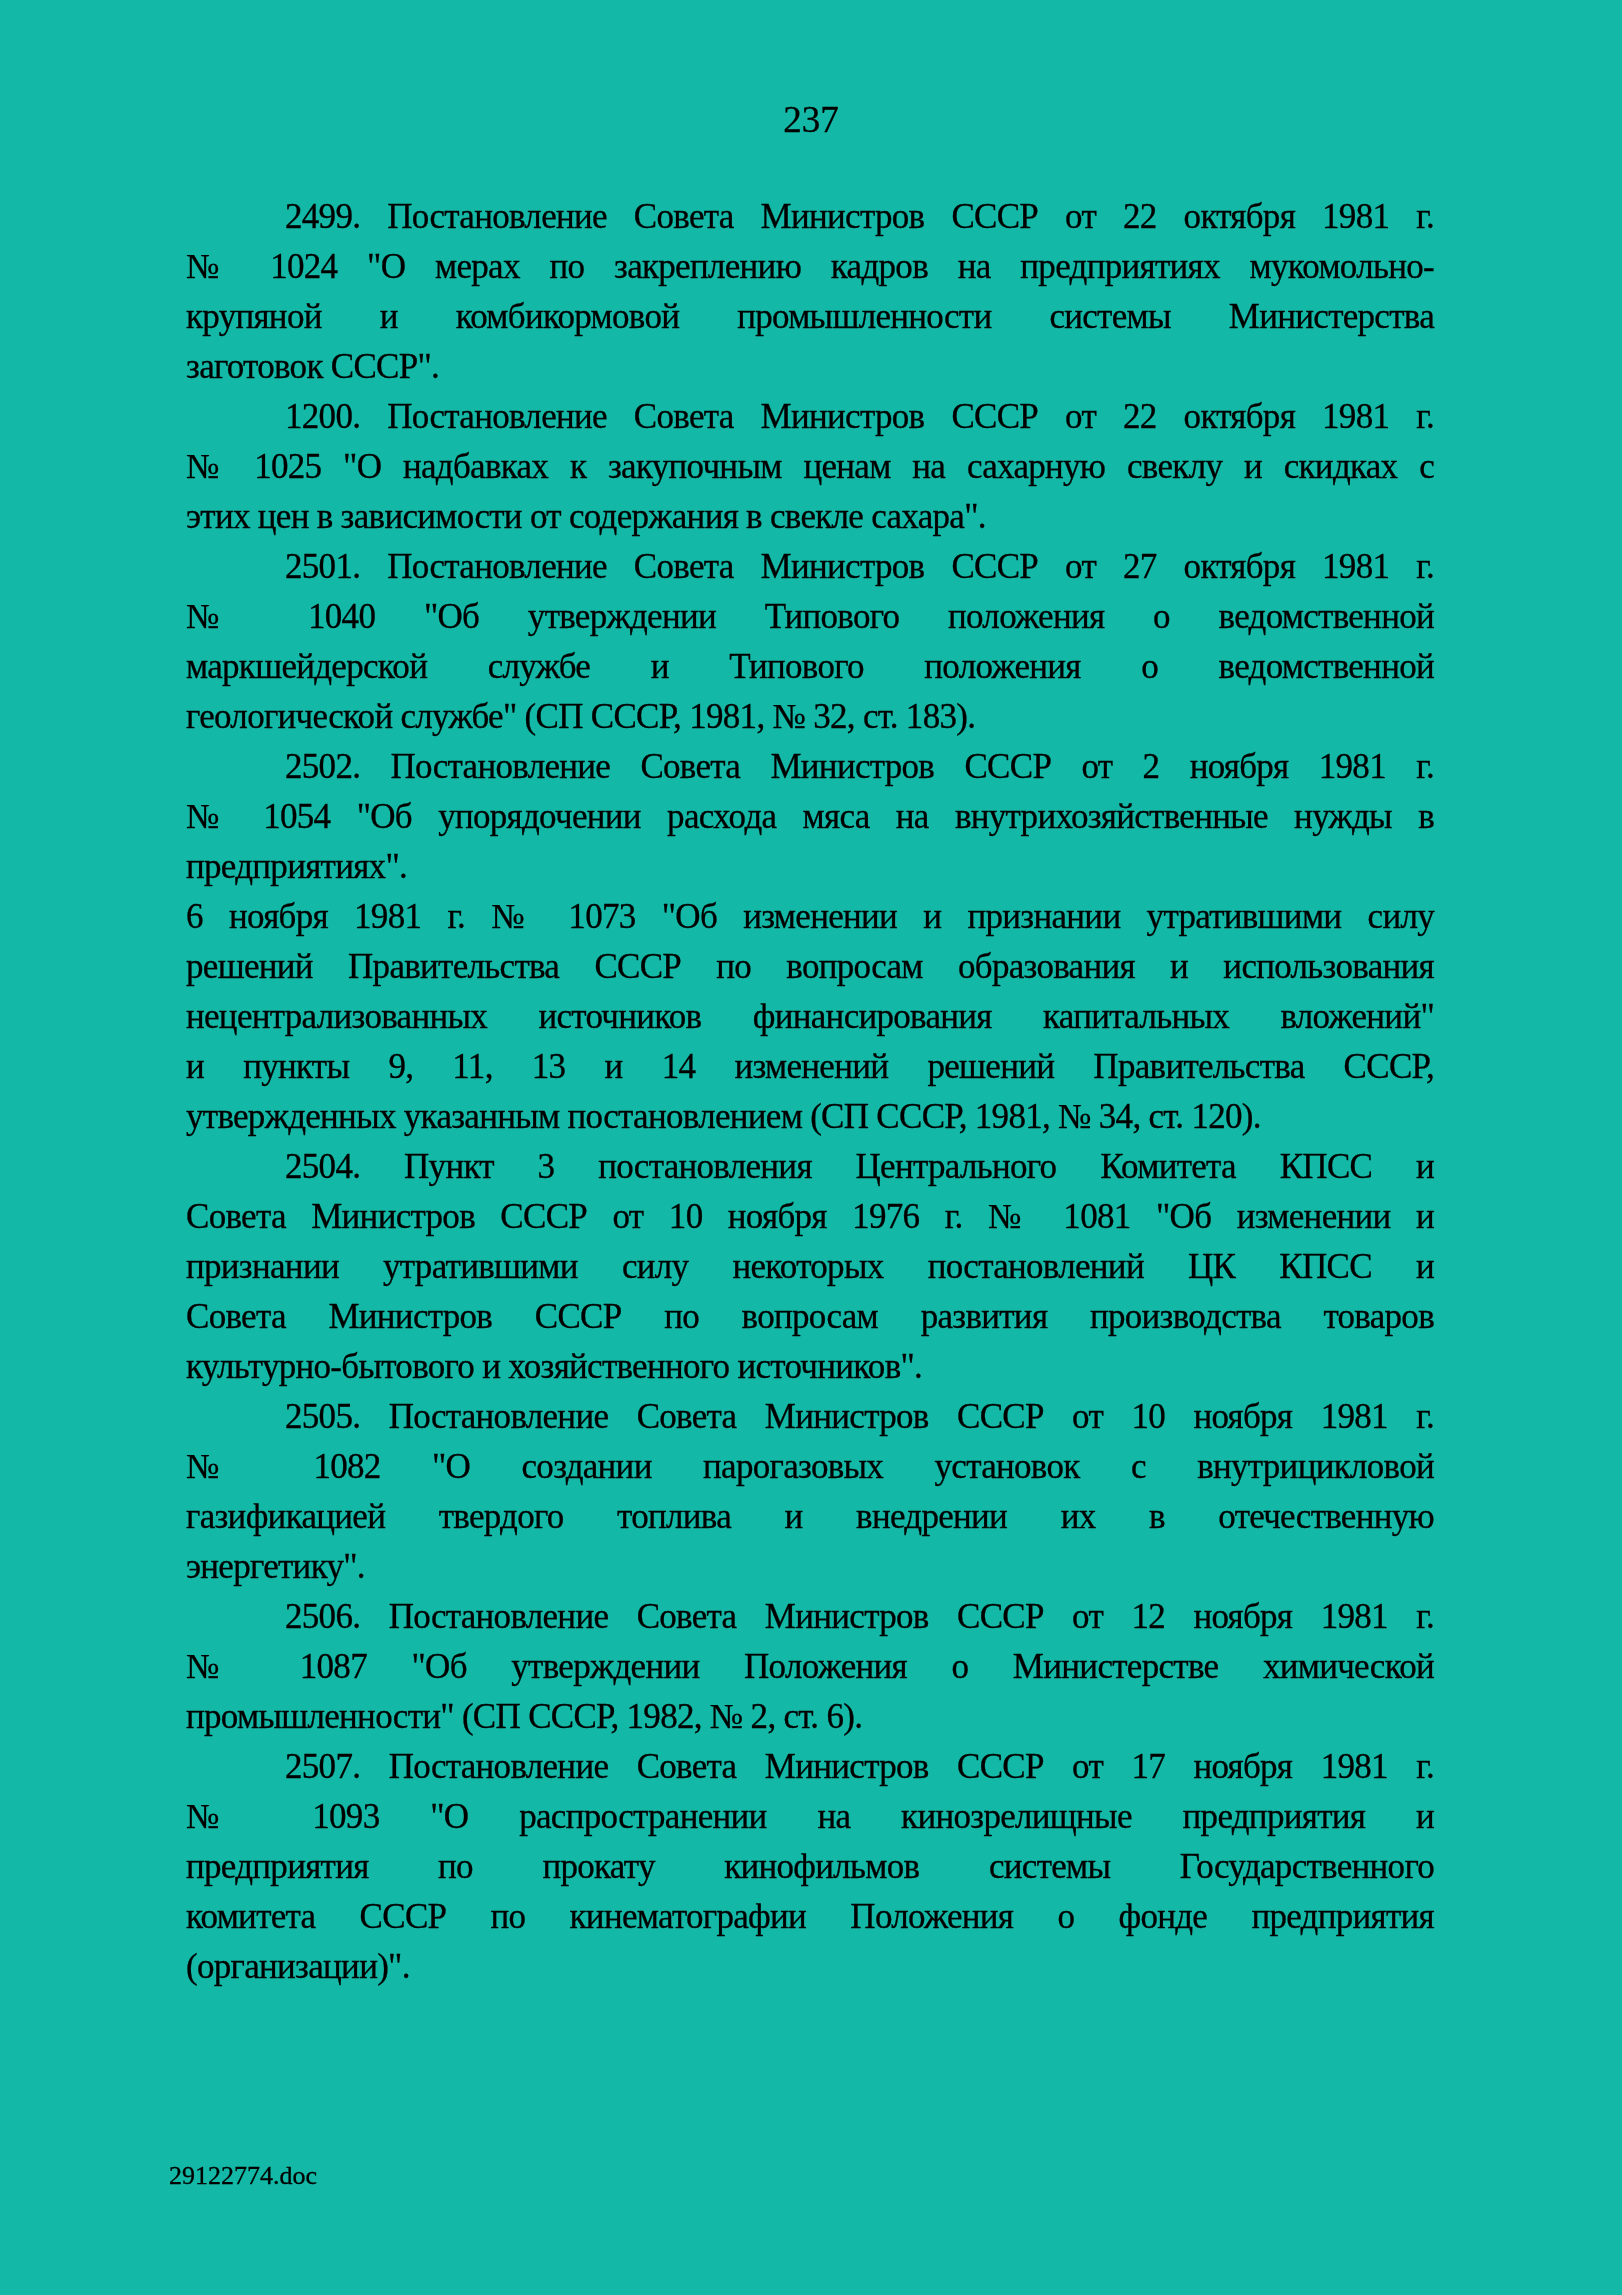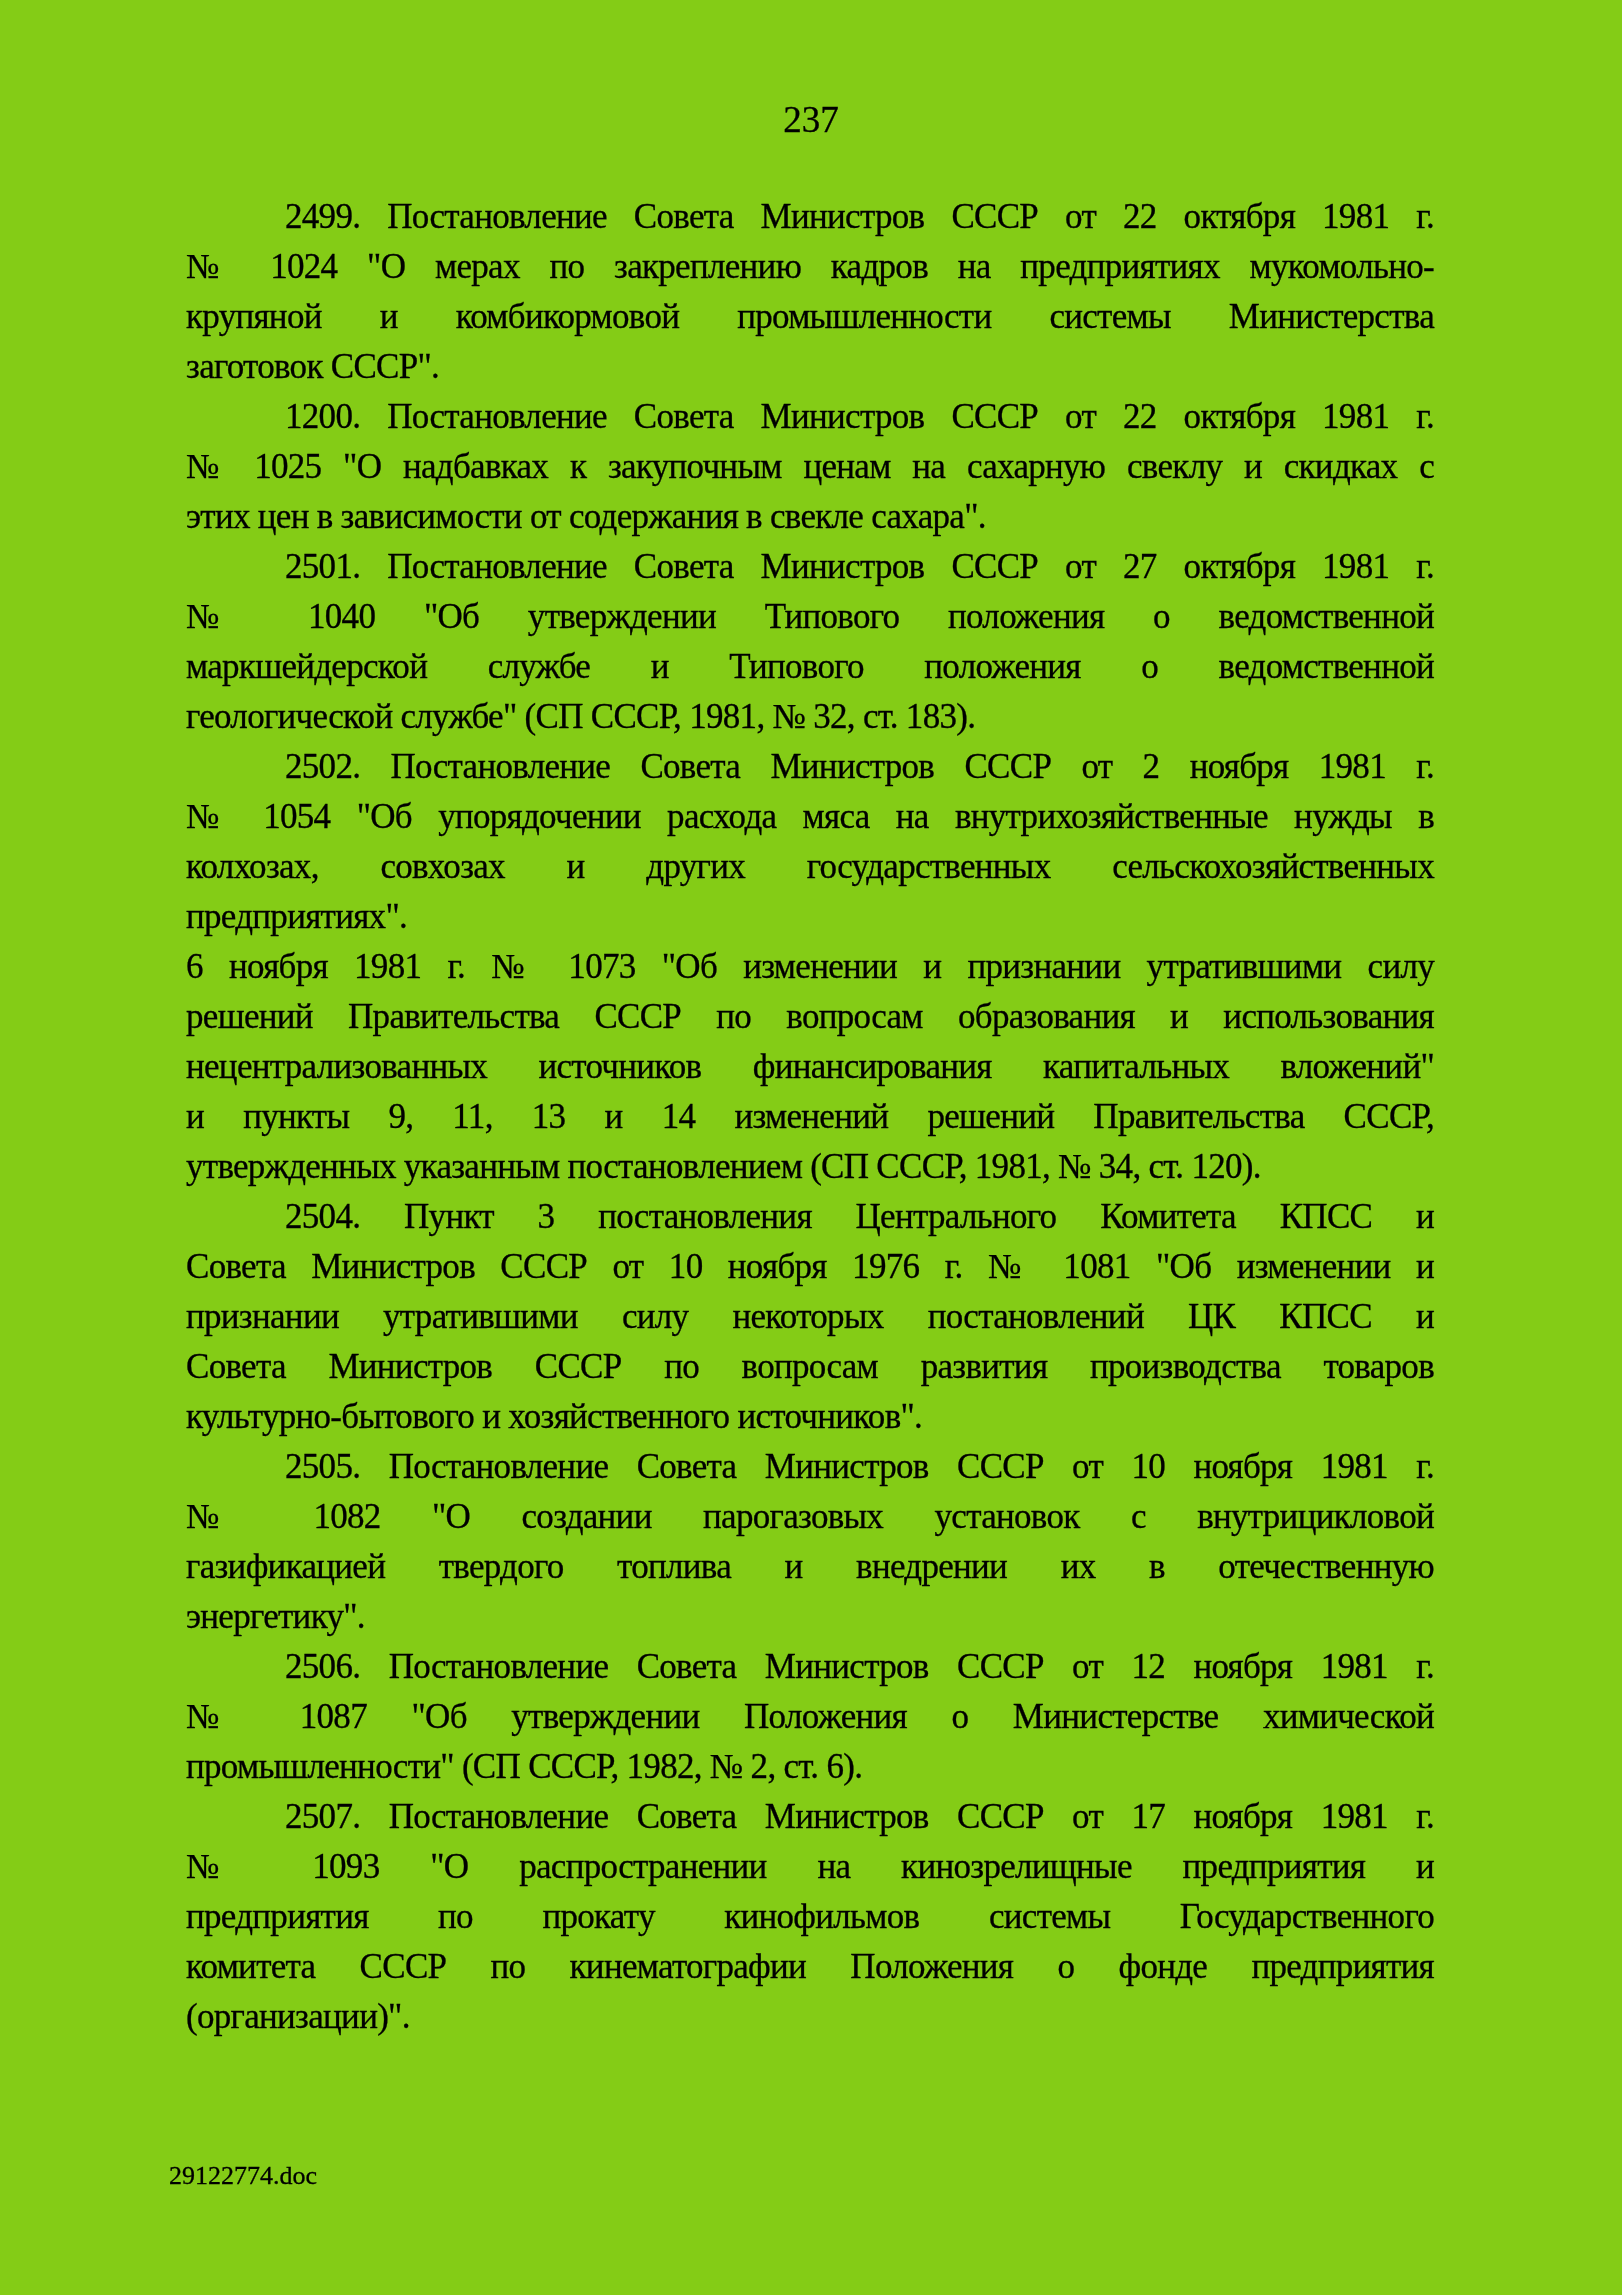--- a/index.html
+++ b/index.html
@@ -13,21 +13,21 @@
     position: relative;
     overflow: hidden;
     font-family: "Liberation Serif", "DejaVu Serif", serif;
     color: #000000;
   }
   .page {
     position: absolute;
     left: 0; top: 0;
     width: 1622px;
     height: 2295px;
-    background: #84cc16;
+    background: #14b8a6;
   }
   .page-number {
     position: absolute;
     top: 99px;
     left: 0;
     width: 100%;
     text-align: center;
     font-size: 37px;
     line-height: 41px;
     -webkit-text-stroke: 0.3px #000;
@@ -78,21 +78,20 @@
       <div class="line last">заготовок СССР".</div>
       <div class="line first">1200. Постановление Совета Министров СССР от 22 октября 1981 г.</div>
       <div class="line">№ 1025 "О надбавках к закупочным ценам на сахарную свеклу и скидках с</div>
       <div class="line last">этих цен в зависимости от содержания в свекле сахара".</div>
       <div class="line first">2501. Постановление Совета Министров СССР от 27 октября 1981 г.</div>
       <div class="line">№ 1040 "Об утверждении Типового положения о ведомственной</div>
       <div class="line">маркшейдерской службе и Типового положения о ведомственной</div>
       <div class="line last">геологической службе" (СП СССР, 1981, № 32, ст. 183).</div>
       <div class="line first">2502. Постановление Совета Министров СССР от 2 ноября 1981 г.</div>
       <div class="line">№ 1054 "Об упорядочении расхода мяса на внутрихозяйственные нужды в</div>
-      <div class="line">колхозах, совхозах и других государственных сельскохозяйственных</div>
       <div class="line last">предприятиях".</div>
       <div class="line">6 ноября 1981 г. № 1073 "Об изменении и признании утратившими силу</div>
       <div class="line">решений Правительства СССР по вопросам образования и использования</div>
       <div class="line">нецентрализованных источников финансирования капитальных вложений"</div>
       <div class="line">и пункты 9, 11, 13 и 14 изменений решений Правительства СССР,</div>
       <div class="line last">утвержденных указанным постановлением (СП СССР, 1981, № 34, ст. 120).</div>
       <div class="line first">2504. Пункт 3 постановления Центрального Комитета КПСС и</div>
       <div class="line">Совета Министров СССР от 10 ноября 1976 г. № 1081 "Об изменении и</div>
       <div class="line">признании утратившими силу некоторых постановлений ЦК КПСС и</div>
       <div class="line">Совета Министров СССР по вопросам развития производства товаров</div>

